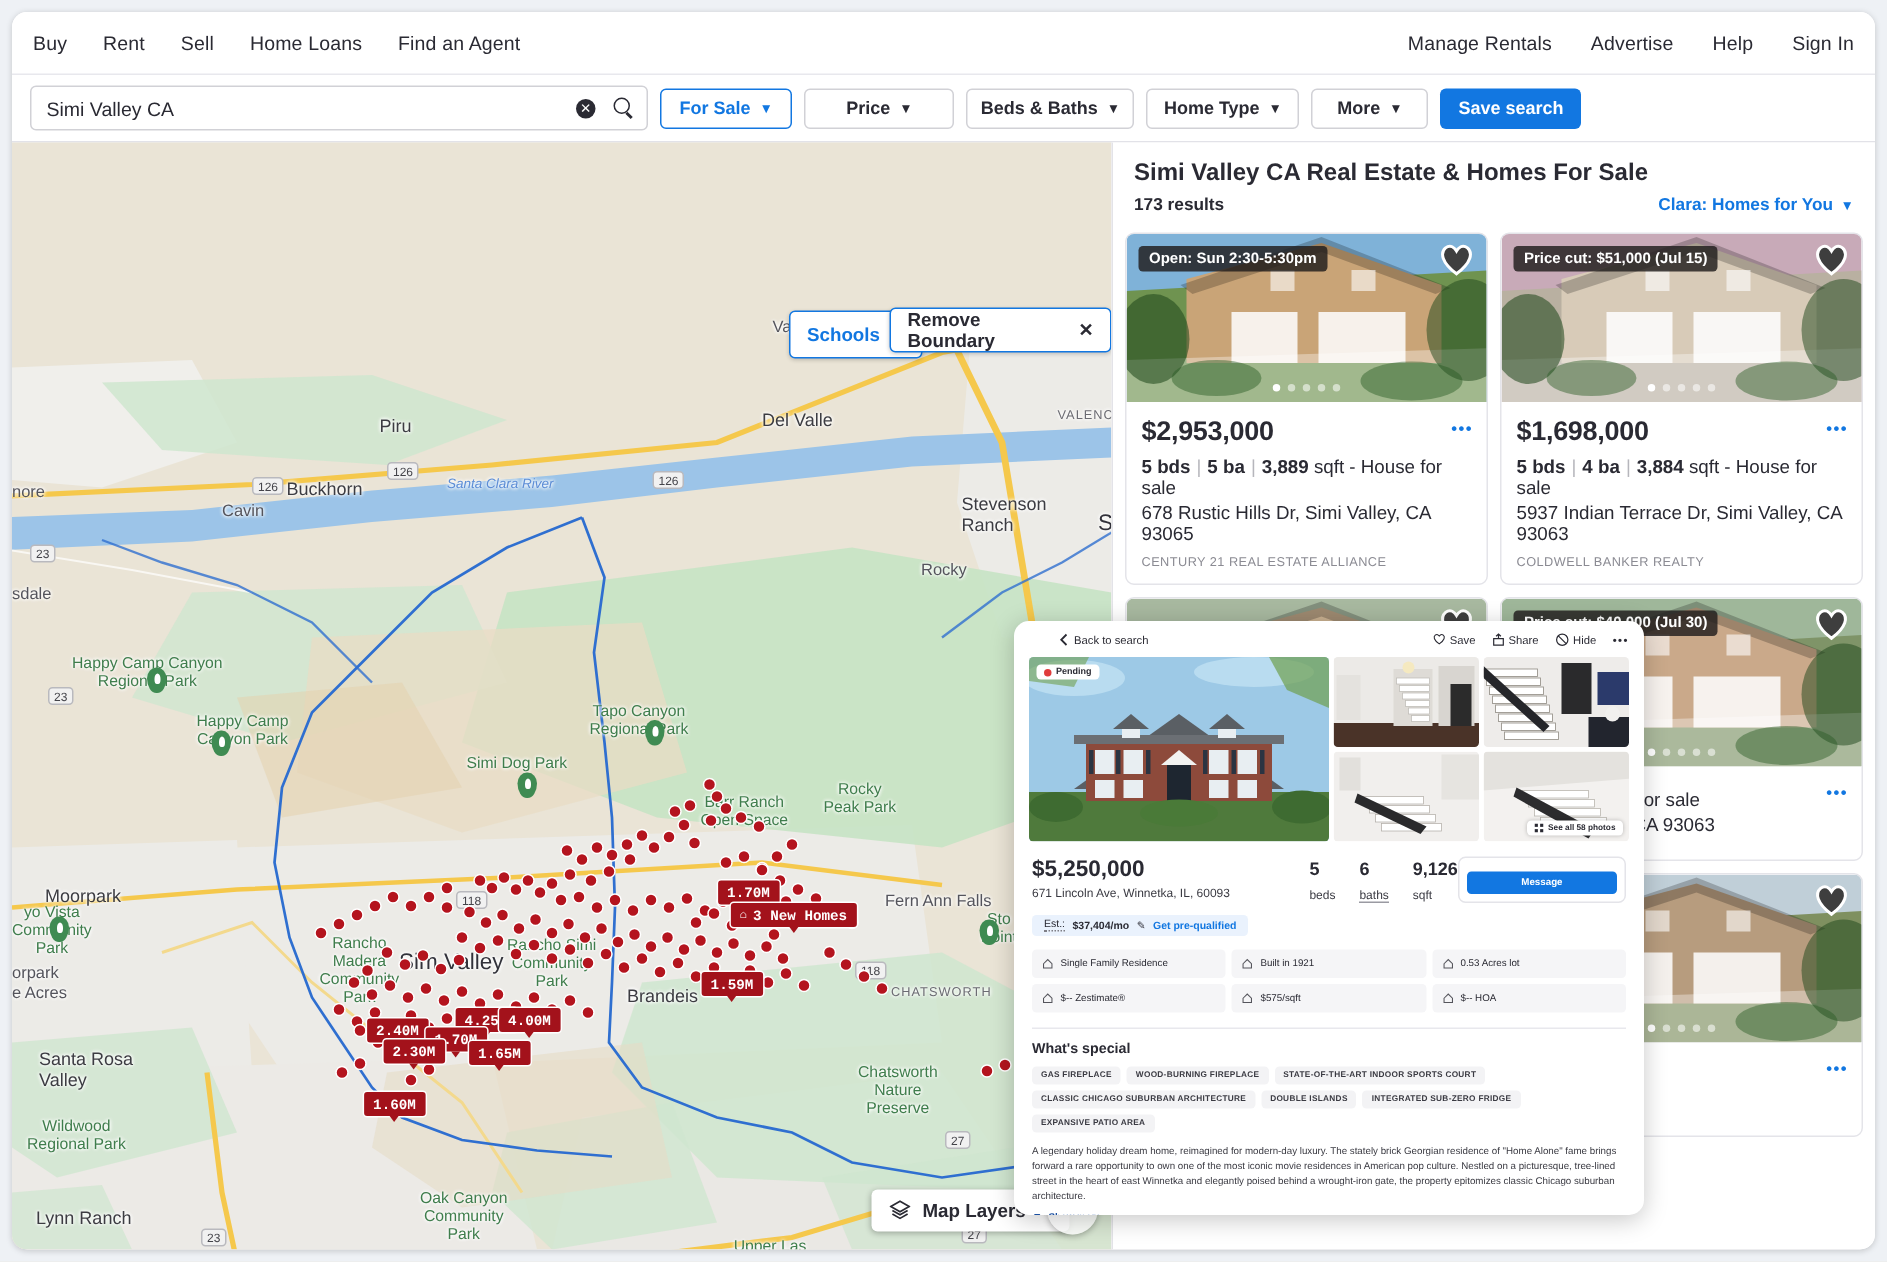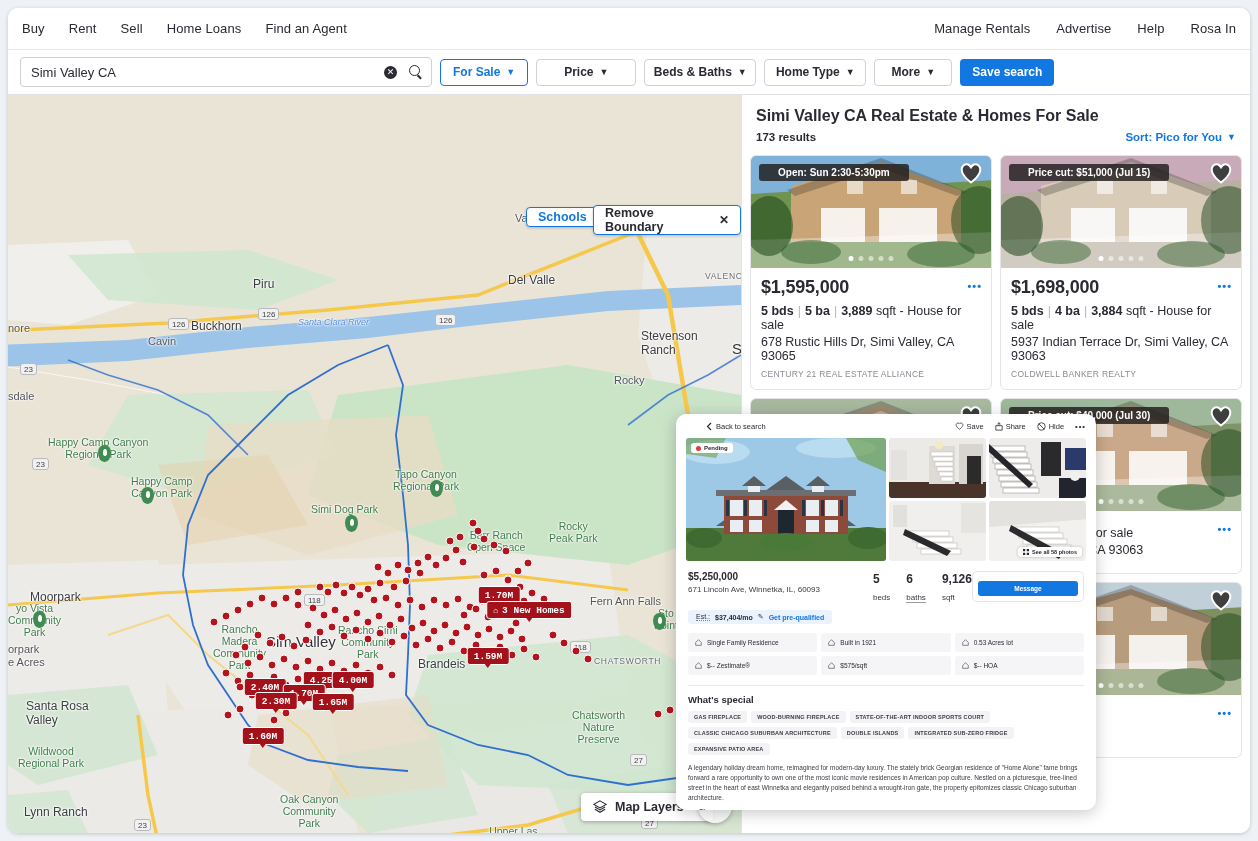--- a/index.html
+++ b/index.html
@@ -125,21 +125,21 @@
     white-space: nowrap; cursor: pointer; border: 1px solid #fff; font-family: Liberation Mono, monospace;
   }
   .pricepill::after {
     content:""; position:absolute; left:50%; margin-left:-3px; bottom:-4px;
     border-left:3px solid transparent; border-right:3px solid transparent;
     border-top:4px solid #a3121b;
   }
   .pricepill.wide { display:flex; align-items:center; gap:4px; }
 
   .map-chip {
-    position: absolute; height: 20px; background: #fff;
+    position: absolute; height: 32px; background: #fff;
     border: 1.5px solid #1277e1; border-radius: 4px;
     display: flex; align-items: center; gap: 7px; padding: 0 11px;
     font-size: 12.5px; font-weight: bold; color: #1277e1;
     cursor: pointer; box-shadow: 0 1px 3px rgba(0,0,0,.2);
   }
   .map-chip.dark { color: #2a2a33; border-color: #1277e1; }
   .maplayers {
     position: absolute; left: 573px; top: 806px; height: 28px;
     background: #fff; border-radius: 4px; display: flex; align-items: center;
     gap: 8px; padding: 0 12px; font-size: 12.5px; font-weight: bold;
@@ -174,21 +174,21 @@
   }
   .card {
     border: 1px solid #e4e4e9; border-radius: 6px; overflow: hidden;
     background: #fff; cursor: pointer;
   }
   .card-photo { position: relative; height: 112px; overflow: hidden; }
   .badge {
     position: absolute; left: 8px; top: 8px;
     background: rgba(32,28,28,.82); color: #fff;
     font-size: 10px; font-weight: bold; border-radius: 3px;
-    padding: 3px 19px; white-space: nowrap;
+    padding: 3px 7px; white-space: nowrap;
   }
   .heart {
     position: absolute; right: 8px; top: 6px; width: 24px; height: 22px;
     cursor: pointer;
   }
   .dots-row {
     position: absolute; left: 50%; bottom: 7px; transform: translateX(-50%);
     display: flex; gap: 5px;
   }
   .dots-row i {
@@ -241,21 +241,21 @@
   }
   .pending i { width: 5px; height: 5px; border-radius: 50%; background: #e03c3c; display:block; }
   .seeall {
     position: absolute; right: 4px; bottom: 4px; background: #fff;
     border-radius: 3px; font-size: 5.5px; font-weight: bold; color: #2a2a33;
     padding: 2px 5px; display: flex; align-items: center; gap: 3px;
     box-shadow: 0 0 3px rgba(0,0,0,.25); cursor: pointer;
   }
   .pop-info { padding: 10px 12px 0 12px; display: flex; align-items: flex-start; }
   .pi-left { width: 188px; }
-  .pi-price { font-size: 10px; font-weight: bold; color: #2a2a33; }
+  .pi-price { font-size: 15px; font-weight: bold; color: #2a2a33; }
   .pi-addr { font-size: 8px; color: #3a3a42; margin-top: 3px; }
   .pi-stats { display: flex; gap: 16px; margin-left: 4px; margin-top: 1px; }
   .pi-stat { text-align: left; }
   .pi-stat b { font-size: 12px; color: #2a2a33; display: block; }
   .pi-stat span { font-size: 8px; color: #3a3a42; }
   .pi-stat span.u { border-bottom: 1px solid #9a9aa2; }
   .msgwrap {
     margin-left: auto; width: 116px; border: 1px solid #e4e4e9;
     border-radius: 5px; padding: 5px; 
   }
@@ -305,21 +305,21 @@
       <span class="navlink">Buy</span>
       <span class="navlink">Rent</span>
       <span class="navlink">Sell</span>
       <span class="navlink">Home Loans</span>
       <span class="navlink">Find an Agent</span>
     </div>
     <div class="right">
       <span class="navlink">Manage Rentals</span>
       <span class="navlink">Advertise</span>
       <span class="navlink">Help</span>
-      <span class="navlink">Rosa In</span>
+      <span class="navlink">Sign In</span>
     </div>
   </div>
 
   <div class="searchbar">
     <div class="searchbox">
       <input type="text" value="Simi Valley CA" placeholder="Address, neighborhood, city, ZIP" style="">
       <span class="clear-ic">✕</span>
       <span class="mag"></span>
     </div>
     <button class="fbtn active">
@@ -661,21 +661,21 @@
         <span></span>
       </div>
     </div>
 
     <div class="results">
       <div class="res-head">
         <div class="res-title">Simi Valley CA Real Estate &amp; Homes For Sale</div>
         <div class="res-sub">
           <span class="res-count">173 results</span>
           <span class="res-sort">
-            <span>Sort: Pico for You</span>
+            <span>Clara: Homes for You</span>
             <span style="font-size:9px">▼</span>
           </span>
         </div>
       </div>
       <div class="cards" id="cards">
           <div class="card">
             <div class="card-photo">
               <svg width="246" height="112" viewBox="0 0 246 112">
                 <rect width="246" height="112" fill="#7fb2d8"></rect>
                 <path d="M0 38 L246 24 L246 112 L0 112Z" fill="#6f9350"></path>
@@ -699,21 +699,21 @@
               </span>
               <div class="dots-row">
                 <i class="on"></i>
                 <i></i>
                 <i></i>
                 <i></i>
                 <i></i>
               </div>
             </div>
             <div class="card-body">
-              <div class="c-price">$1,595,000</div>
+              <div class="c-price">$2,953,000</div>
               <div class="c-meta"><b>5 bds</b><span class="sep">|</span><b>5 ba</b><span class="sep">|</span><b>3,889</b> sqft - House for sale</div>
               <div class="c-addr">678 Rustic Hills Dr, Simi Valley, CA 93065</div>
               <div class="c-broker">CENTURY 21 REAL ESTATE ALLIANCE</div>
               <div class="c-more">•••</div>
             </div>
           </div>
           <div class="card">
             <div class="card-photo">
               <svg width="246" height="112" viewBox="0 0 246 112">
                 <rect width="246" height="112" fill="#c8aab8"></rect>

